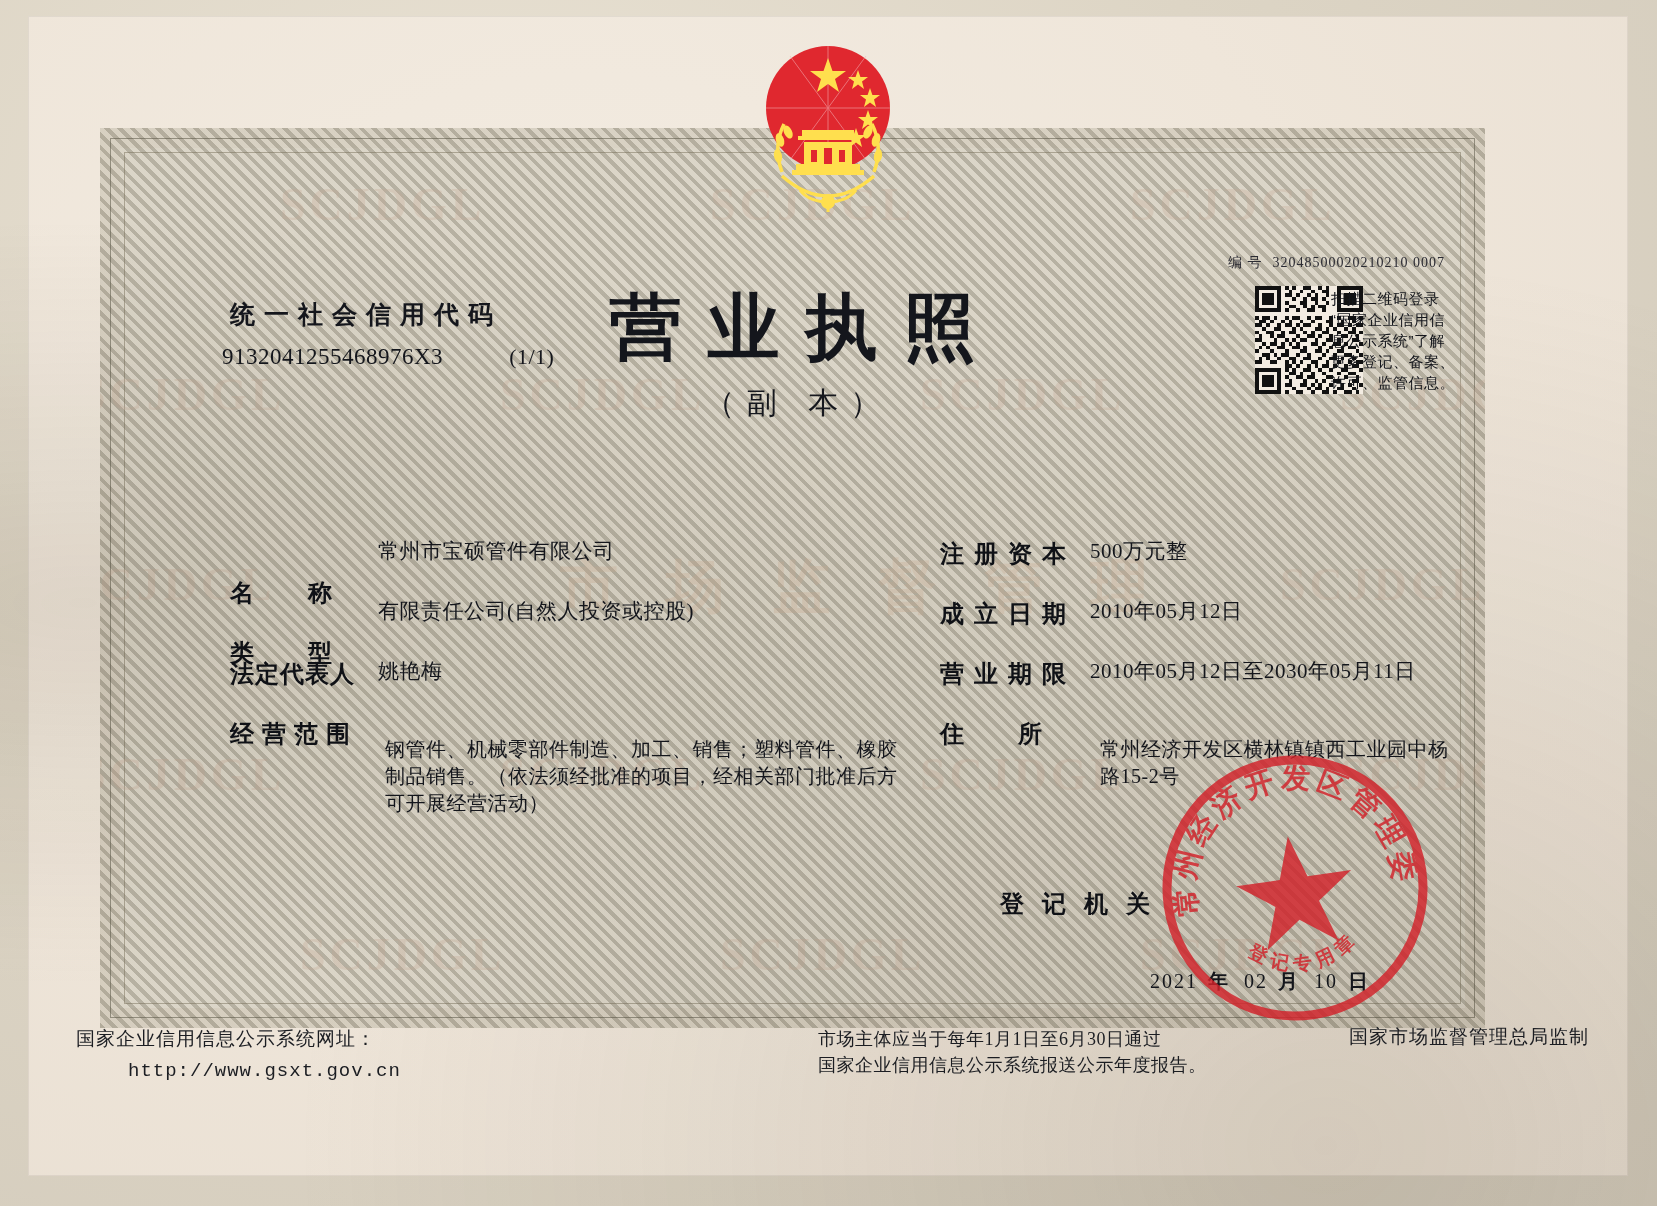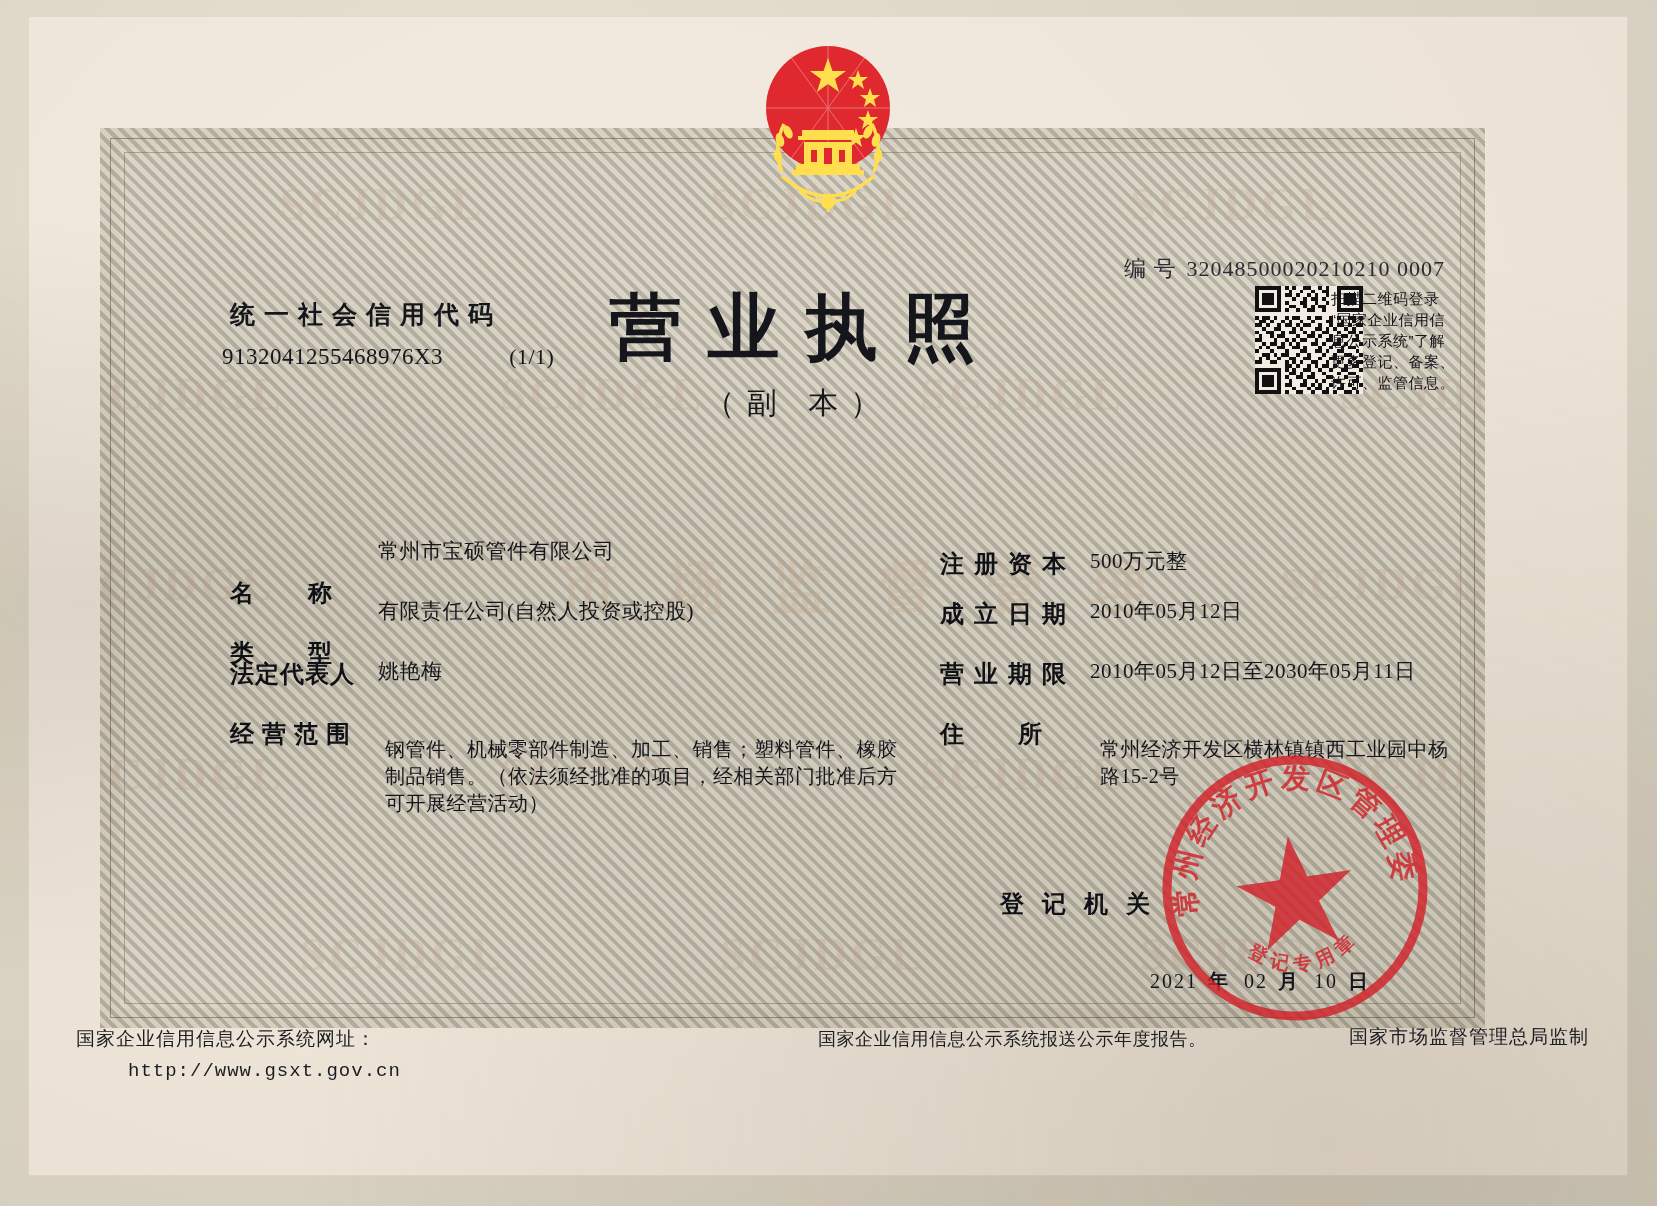--- a/index.html
+++ b/index.html
@@ -72,21 +72,21 @@
     font-size:58px;letter-spacing:16px;white-space:nowrap;
   }
   
   #emblem{
     position:absolute;left:50%;top:28px;transform:translateX(-50%);
     width:152px;height:178px;z-index:6;
   }
   
   #bianhao{
     position:absolute;right:20px;top:106px;
-    font-size:22px;color:#2b2b33;letter-spacing:1px;z-index:5;
+    font-size:14px;color:#2b2b33;letter-spacing:1px;z-index:5;
     font-family:"Liberation Serif","DejaVu Serif",serif;
   }
   #bianhao .lab{margin-right:10px;}
   #title{
     position:absolute;left:0;right:0;top:132px;text-align:center;z-index:5;
     font-family:"Liberation Serif","DejaVu Serif",serif;
     font-weight:bold;font-size:72px;letter-spacing:26px;color:#14161c;
     text-indent:26px;
   }
   #subtitle{
@@ -124,21 +124,21 @@
     letter-spacing:.5px;line-height:27px;
   }
   .f-val.small{font-size:20px;margin-top:16px;}
   
   #row-name{left:110px;top:390px;}
   #row-type{left:110px;top:450px;}
   #row-legal{left:110px;top:510px;}
   #row-scope{left:110px;top:570px;width:560px;}
   #row-scope .f-val{width:520px;position:absolute;left:155px;top:2px;}
   
-  #row-capital{left:820px;top:400px;}
+  #row-capital{left:820px;top:390px;}
   #row-estab{left:820px;top:450px;}
   #row-term{left:820px;top:510px;}
   #row-addr{left:820px;top:570px;width:520px;}
   #row-addr .f-val{width:360px;position:absolute;left:160px;top:2px;}
   .r-label{
     display:inline-block;font-weight:bold;font-size:24px;color:#0f1116;
     width:150px;letter-spacing:2px;
   }
   .r-label.spread{display:inline-flex;justify-content:space-between;}
   
@@ -556,19 +556,20 @@
         </g>
       </g>
     </svg>
 
   </div>
 
   <div id="footer">
     <div class="f-left">国家企业信用信息公示系统网址：</div>
     <div class="f-url">http://www.gsxt.gov.cn</div>
     <div class="f-mid">
+      <div>市场主体应当于每年1月1日至6月30日通过</div>
       <div>国家企业信用信息公示系统报送公示年度报告。</div>
     </div>
     <div class="f-right">国家市场监督管理总局监制</div>
   </div>
 
   <div id="shade"></div>
 </div>
 
 </body></html>

